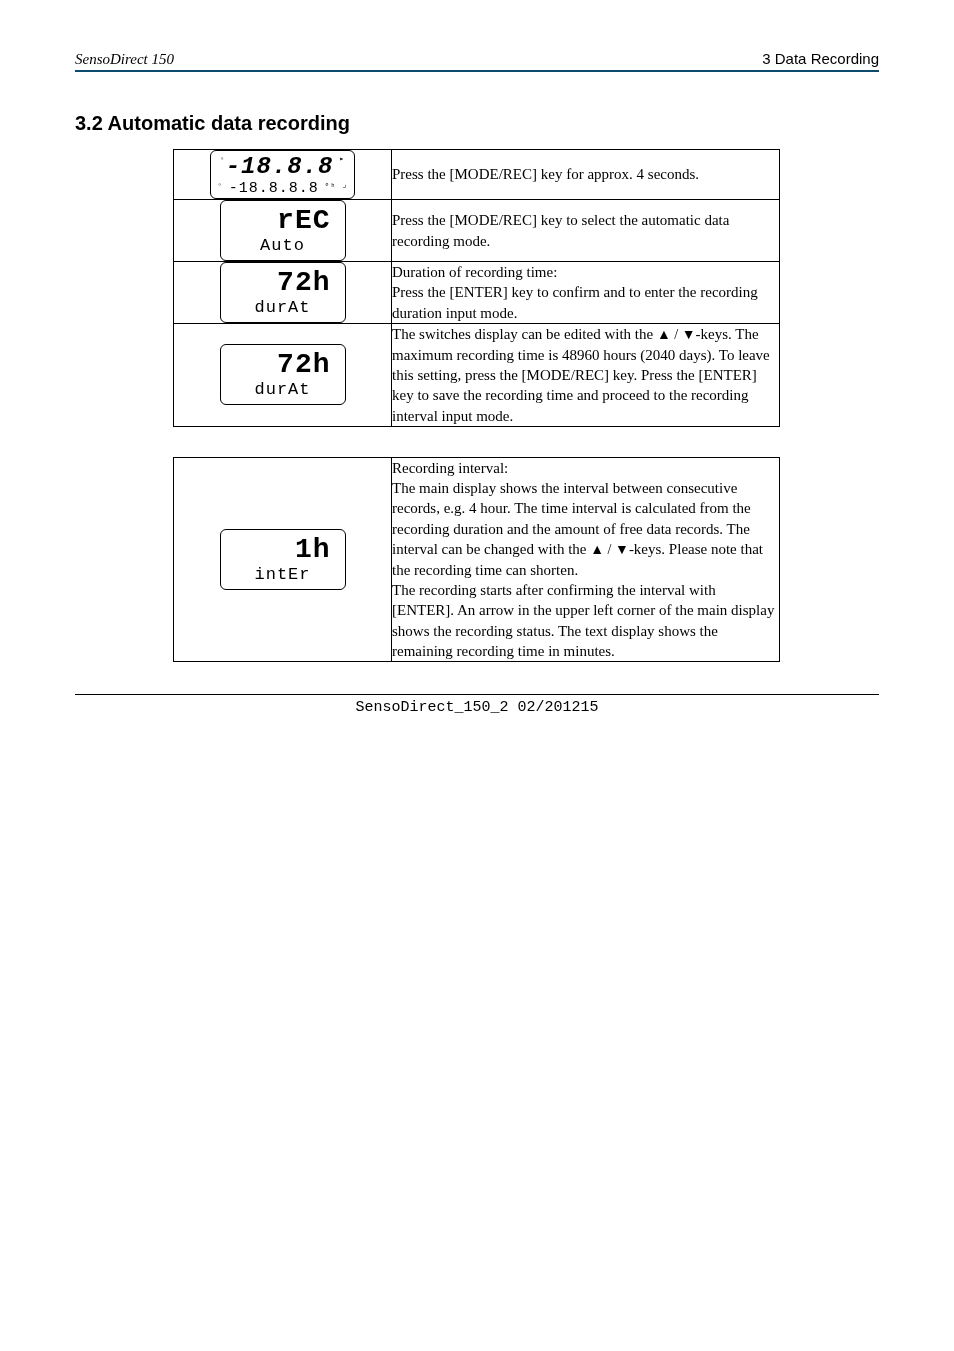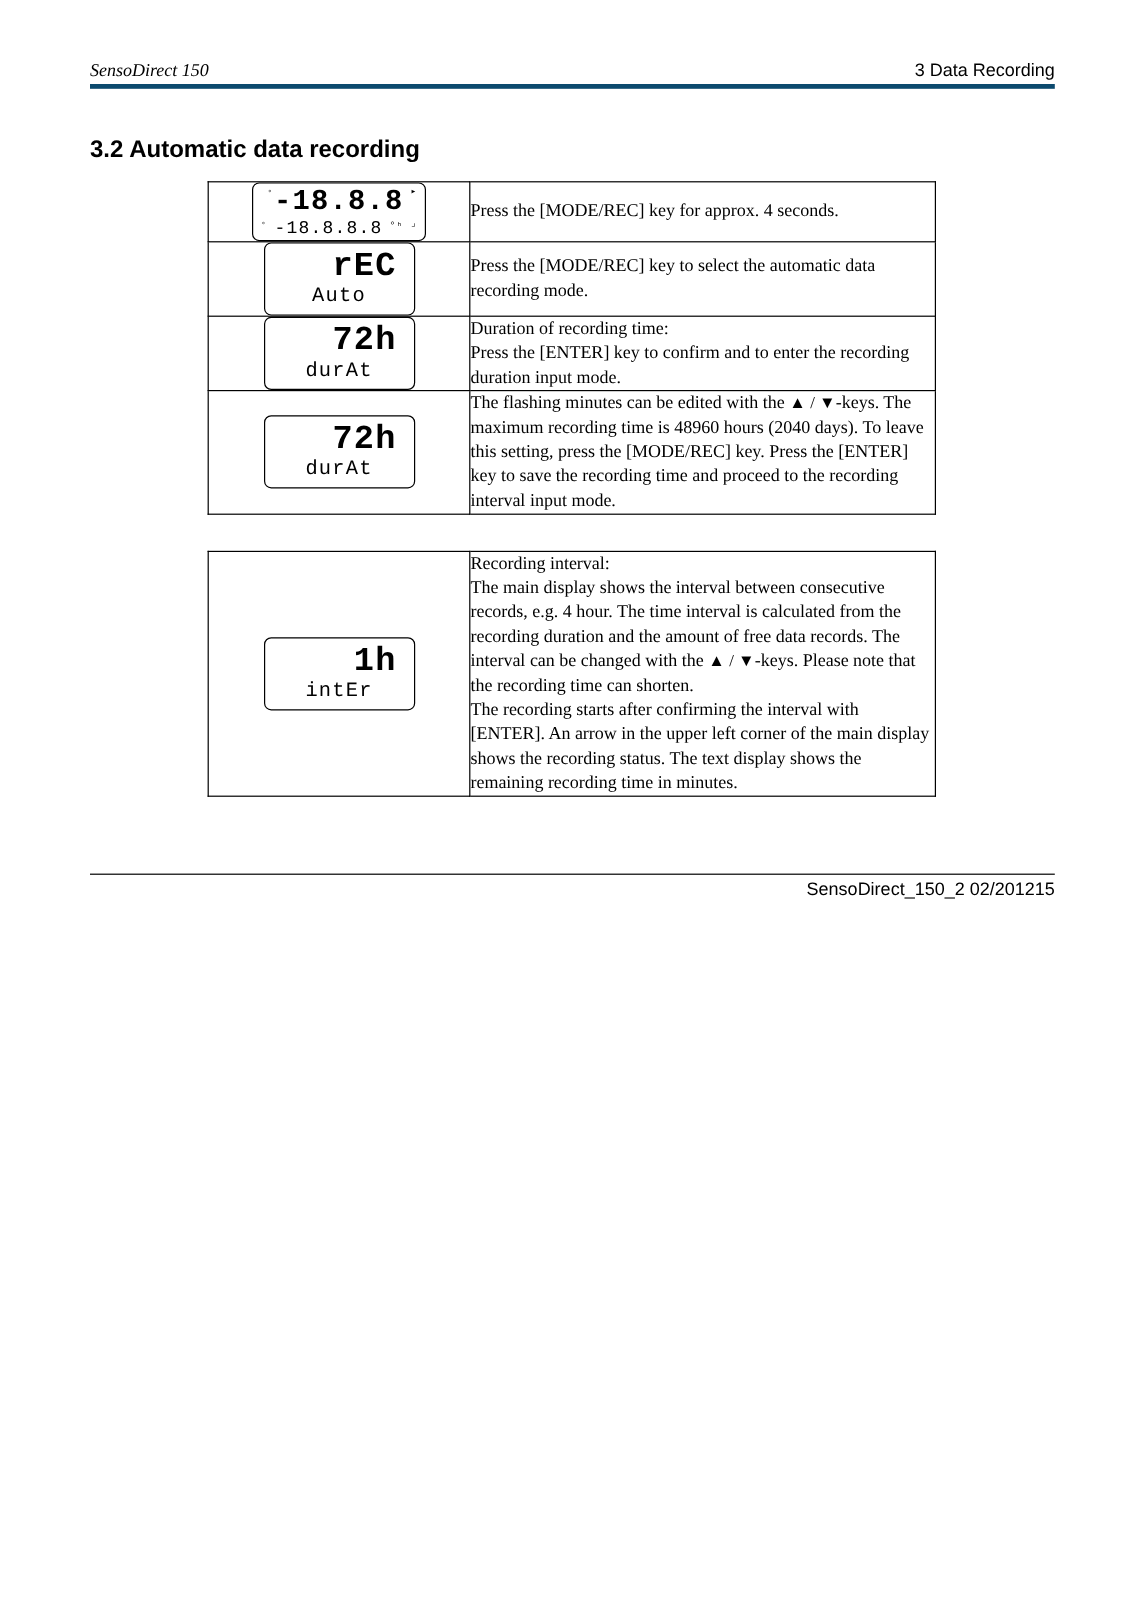--- a/index.html
+++ b/index.html
@@ -11,21 +11,21 @@
     width: 954px;
   }
   .page {
     padding: 50px 75px 30px 75px;
     box-sizing: border-box;
   }
   .header-row {
     display: flex;
     justify-content: space-between;
     align-items: baseline;
-    border-bottom: 4px solid #0c4a6e;
+    border-bottom: 2px solid #0c4a6e;
     padding-bottom: 2px;
     margin-bottom: 40px;
   }
   .header-left {
     font-size: 15px;
     font-family: "Times New Roman", Times, serif;
     font-style: italic;
   }
   .header-right {
     font-size: 15px;
@@ -84,38 +84,39 @@
   }
   .seg-bot {
     font-family: "Courier New", monospace;
     font-size: 17px;
     letter-spacing: 1px;
     line-height: 1.0;
     text-align: center;
     margin-top: 2px;
     white-space: nowrap;
   }
-  .first .seg-top { font-size: 24px; text-align: right; }
+  .first .seg-top { font-size: 24px; text-align: center; font-style: italic; }
   .first .seg-bot { font-size: 15px; text-align: left; }
   .small-deco {
     font-size: 8px;
     line-height: 1;
     vertical-align: top;
   }
   .spacer {
     height: 30px;
   }
   .footer-row {
     display: flex;
-    justify-content: flex-end;
+    justify-content: center;
     align-items: baseline;
     border-top: 1px solid #000;
-    margin-top: 64px;
+    margin-top: 32px;
     padding-top: 4px;
     font-size: 15px;
+    font-family: Liberation Mono, monospace;
   }
   .tri {
     font-size: 14px;
   }
 </style>
 </head>
 <body>
 
 <div class="page">
 
@@ -171,21 +172,21 @@
     </tr>
 
     <tr>
       <td class="left-cell">
         <div class="lcd-box">
           <div class="seg-top">72h</div>
           <div class="seg-bot">durAt</div>
         </div>
       </td>
       <td class="right-cell">
-        <span>The flashing minutes can be edited with the </span><span class="tri">▲ / ▼</span><span>-keys. The maximum recording time is 48960 hours (2040 days). To leave this setting, press the [MODE/REC] key. Press the [ENTER] key to save the recording time and proceed to the recording interval input mode.</span>
+        <span>The switches display can be edited with the </span><span class="tri">▲ / ▼</span><span>-keys. The maximum recording time is 48960 hours (2040 days). To leave this setting, press the [MODE/REC] key. Press the [ENTER] key to save the recording time and proceed to the recording interval input mode.</span>
       </td>
     </tr>
 
   </tbody>
     </table>
 
   <div class="spacer"></div>
 
   <table class="grid">
     <colgroup>

